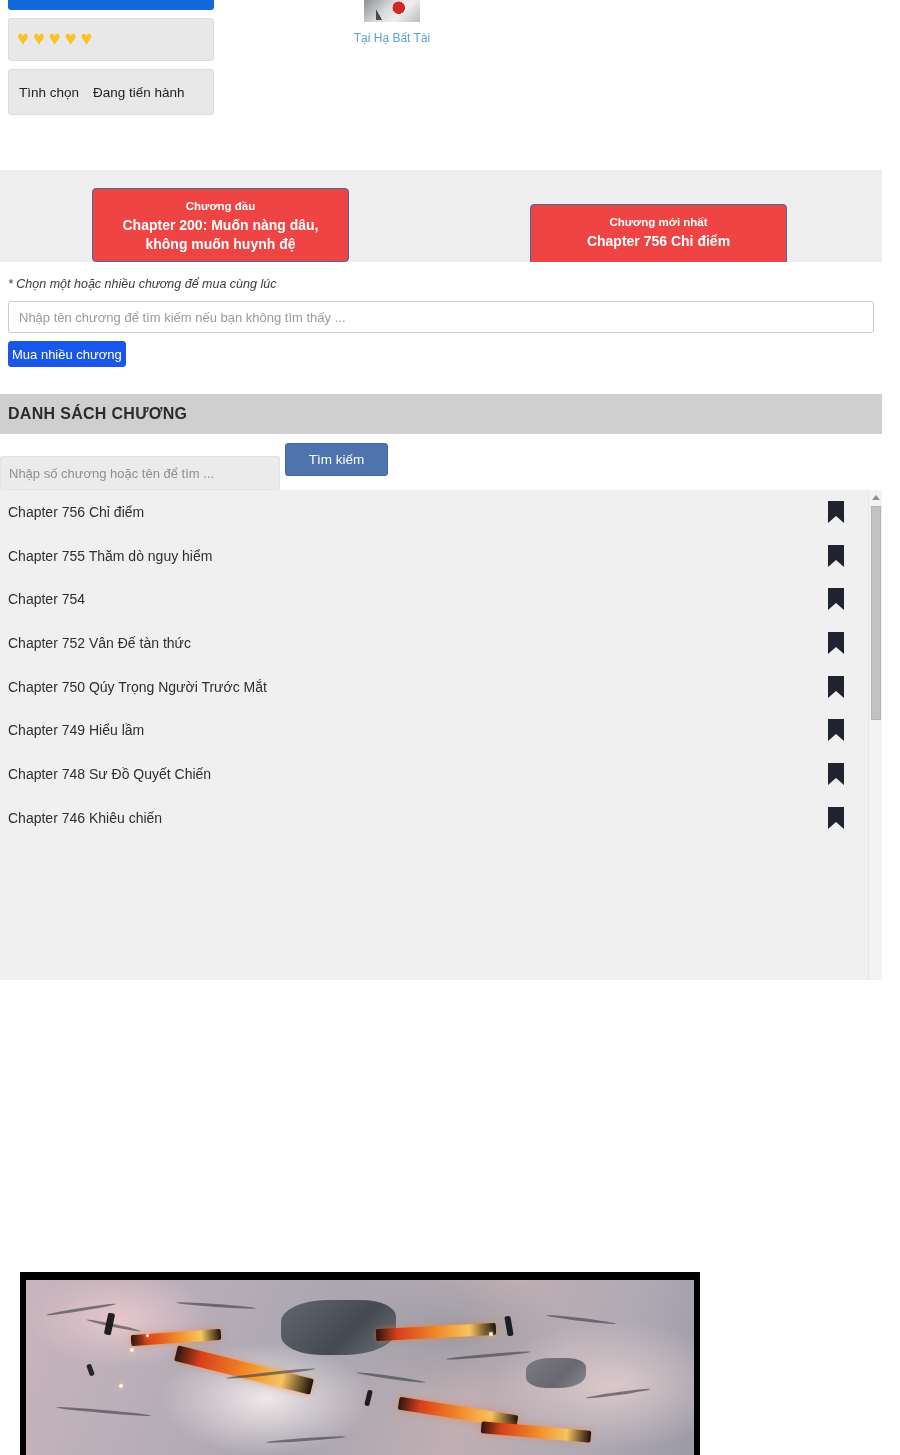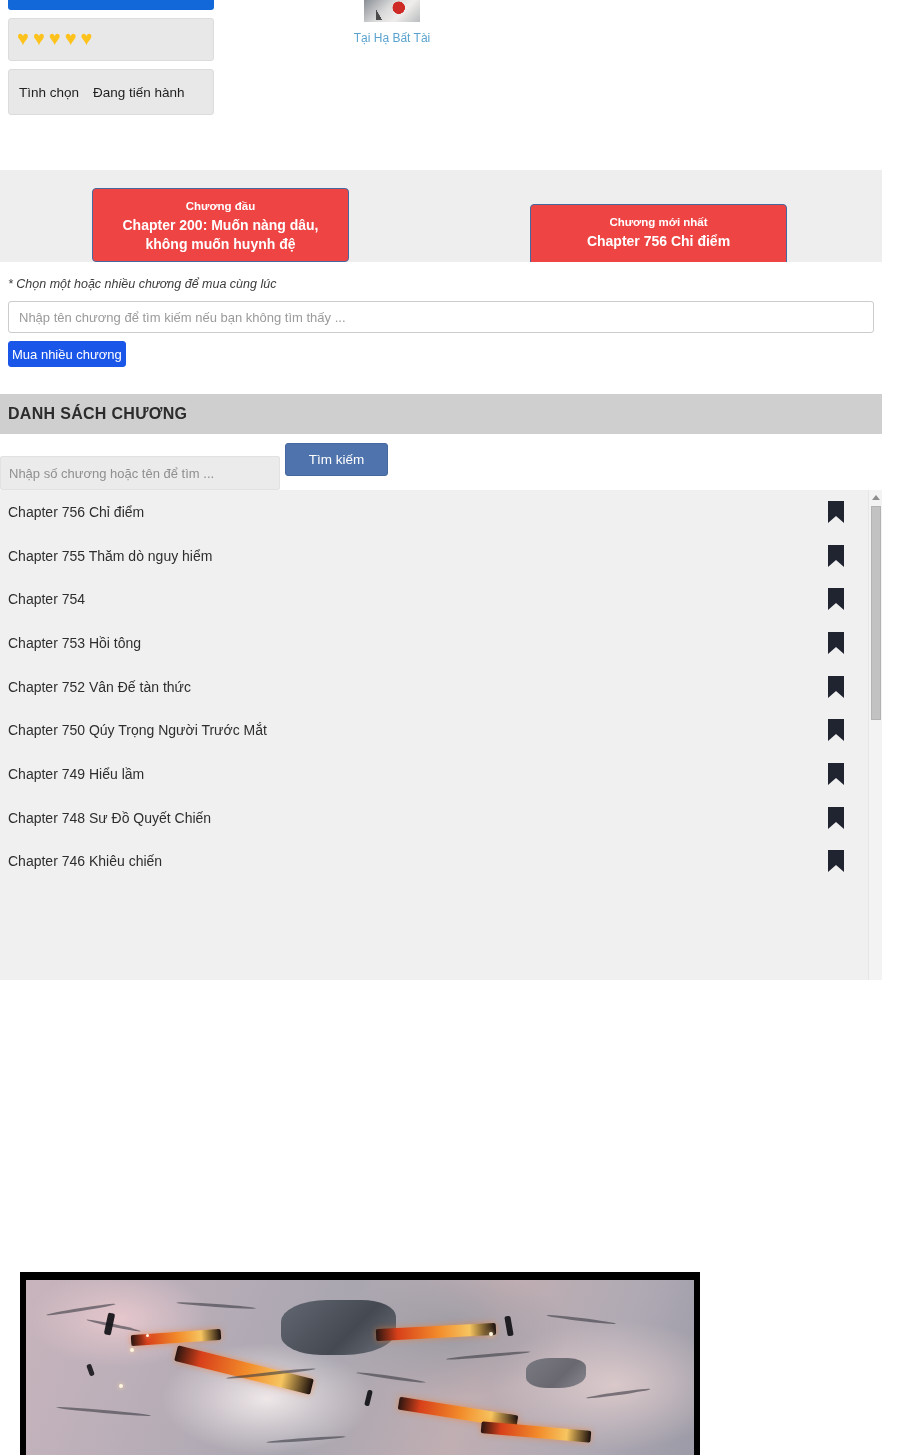--- a/index.html
+++ b/index.html
@@ -417,26 +417,20 @@
               <path d="M1 0 H17 V22 L9 15 L1 22 Z" fill="#1f2430"></path>
             </svg></span>
         </div>
         <div class="chapter-row">
           <span class="chapter-title">Chapter 754</span>
           <span class="bm-icon"><svg viewBox="0 0 18 22" width="18" height="22" xmlns="http://www.w3.org/2000/svg">
               <path d="M1 0 H17 V22 L9 15 L1 22 Z" fill="#1f2430"></path>
             </svg></span>
         </div>
         <div class="chapter-row">
-          <span class="chapter-title">Chapter 753 Hồi tông</span>
-          <span class="bm-icon"><svg viewBox="0 0 18 22" width="18" height="22" xmlns="http://www.w3.org/2000/svg">
-              <path d="M1 0 H17 V22 L9 15 L1 22 Z" fill="#1f2430"></path>
-            </svg></span>
-        </div>
-        <div class="chapter-row">
           <span class="chapter-title">Chapter 752 Vân Đế tàn thức</span>
           <span class="bm-icon"><svg viewBox="0 0 18 22" width="18" height="22" xmlns="http://www.w3.org/2000/svg">
               <path d="M1 0 H17 V22 L9 15 L1 22 Z" fill="#1f2430"></path>
             </svg></span>
         </div>
         <div class="chapter-row">
           <span class="chapter-title">Chapter 750 Qúy Trọng Người Trước Mắt</span>
           <span class="bm-icon"><svg viewBox="0 0 18 22" width="18" height="22" xmlns="http://www.w3.org/2000/svg">
               <path d="M1 0 H17 V22 L9 15 L1 22 Z" fill="#1f2430"></path>
             </svg></span>

